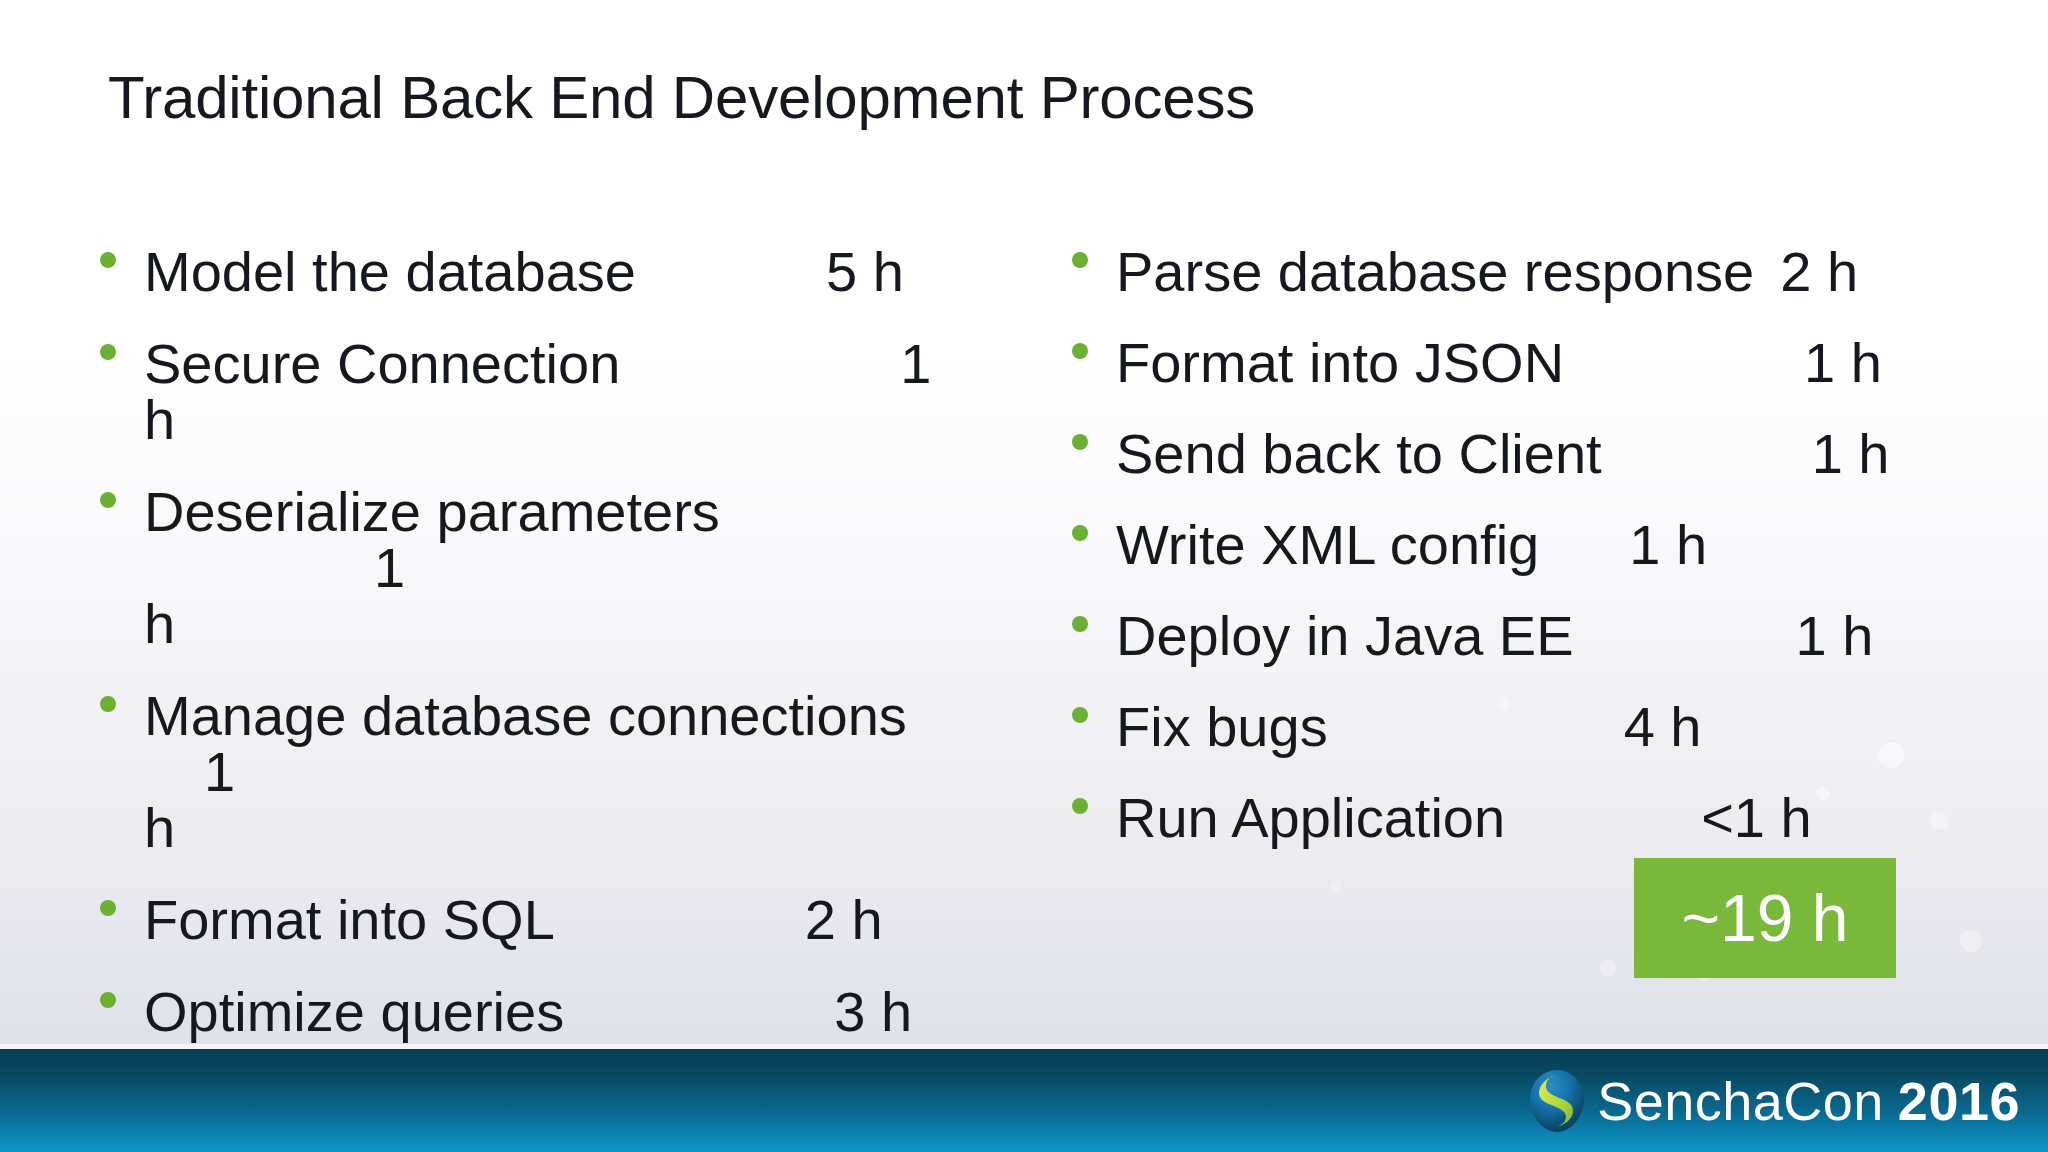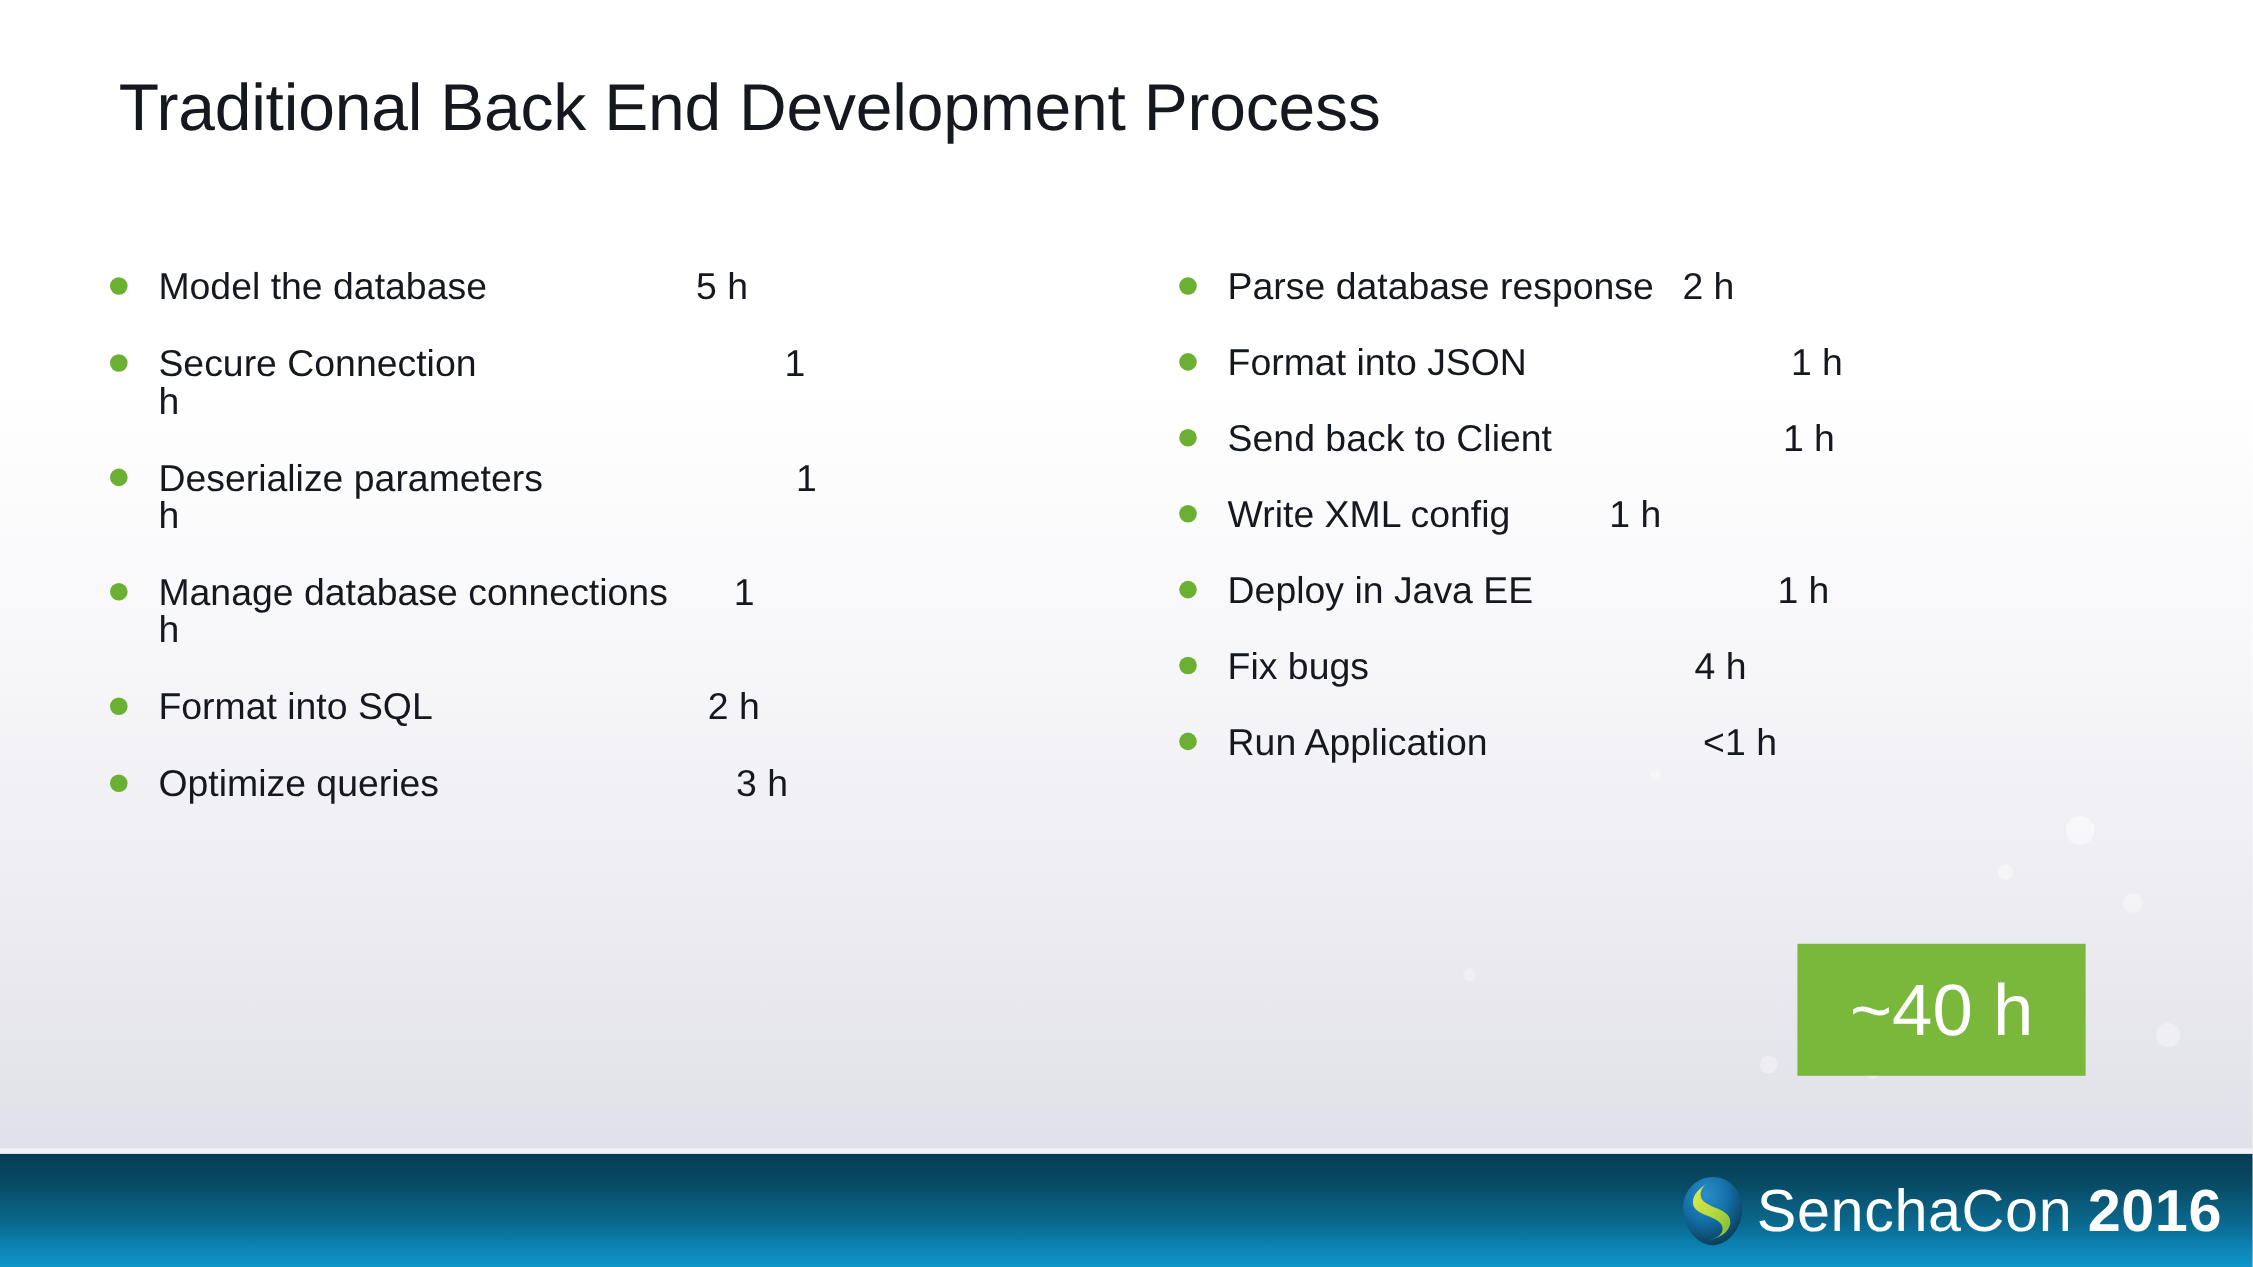--- a/index.html
+++ b/index.html
@@ -68,21 +68,21 @@
     position: absolute;
     left: 8px;
     top: 0.52em;
     width: 16px;
     height: 16px;
     border-radius: 50%;
     background: #6bb032;
   }
   .bullet-row .line {
     display: block;
-    font-size: 34px;
+    font-size: 56px;
     line-height: 1.0;
     white-space: pre-wrap;
   }
 
   
   .col-left .bullet-row  { margin-bottom: 36px; }
   .col-left .bullet-row .line { width: 800px; }
 
   
   .col-right .bullet-row { margin-bottom: 35px; }
@@ -240,21 +240,21 @@
     </div>
 
     <div class="bullet-row">
       <span class="dot"></span>
       <span class="line"><span class="lbl">Run Application</span><span style="display:inline-block;width:196px;"></span><span class="val">&lt;1 h</span></span>
     </div>
 
   </div>
 
   <div class="total-badge">
-    <span>~40 h</span>
+    <span>~19 h</span>
   </div>
 
   <div class="footer-hairline"></div>
   <div class="footer">
     <div class="footer-brand">
 
       <svg class="logo-mark" viewBox="0 0 58 64">
         <defs>
           <radialGradient id="sphereGrad" cx="38%" cy="26%" r="78%">
             <stop offset="0%" stop-color="#2a8fc9"></stop>

